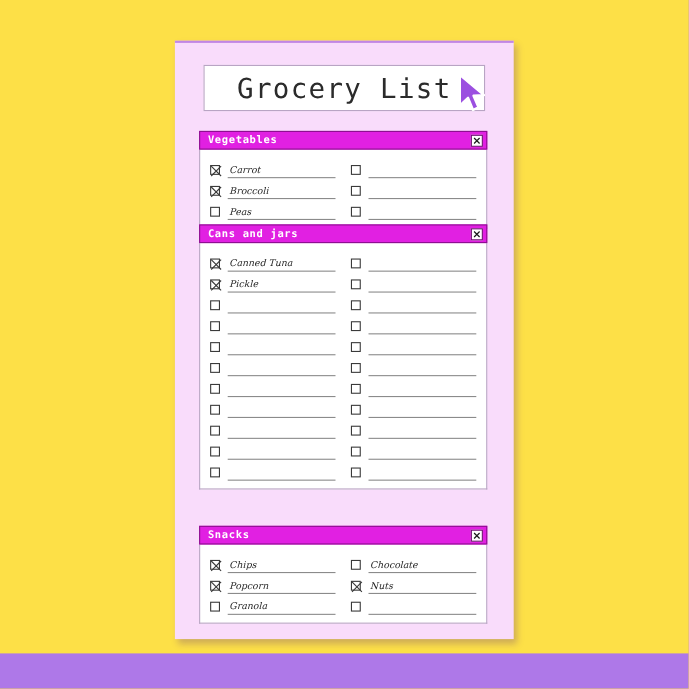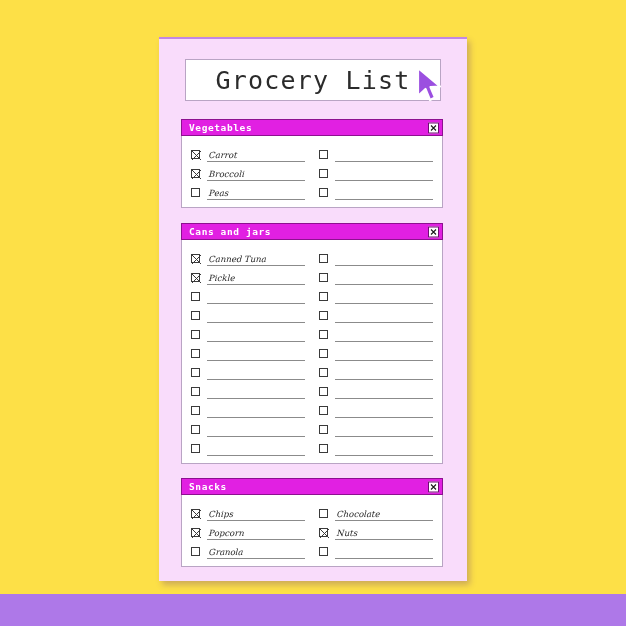--- a/index.html
+++ b/index.html
@@ -235,21 +235,21 @@
                 <div class="row">
                   <div class="cbox"></div>
                   <div class="line">
                     <span class="item-text"></span>
                   </div>
                 </div>
               </div>
             </div>
           </div>
         </div>
-        <div class="section" style="top: 186px;">
+        <div class="section" style="top: 167px;">
           <div class="sec-header">
             <span class="sec-title">Cans and jars</span>
             <div class="close-btn">
               <svg width="7" height="7" viewBox="0 0 7 7">
                 <path d="M1 1 L6 6 M6 1 L1 6" stroke="#1a1a1a" stroke-width="1.1" fill="none"></path>
               </svg>
             </div>
           </div>
           <div class="sec-body">
             <div class="grid">

